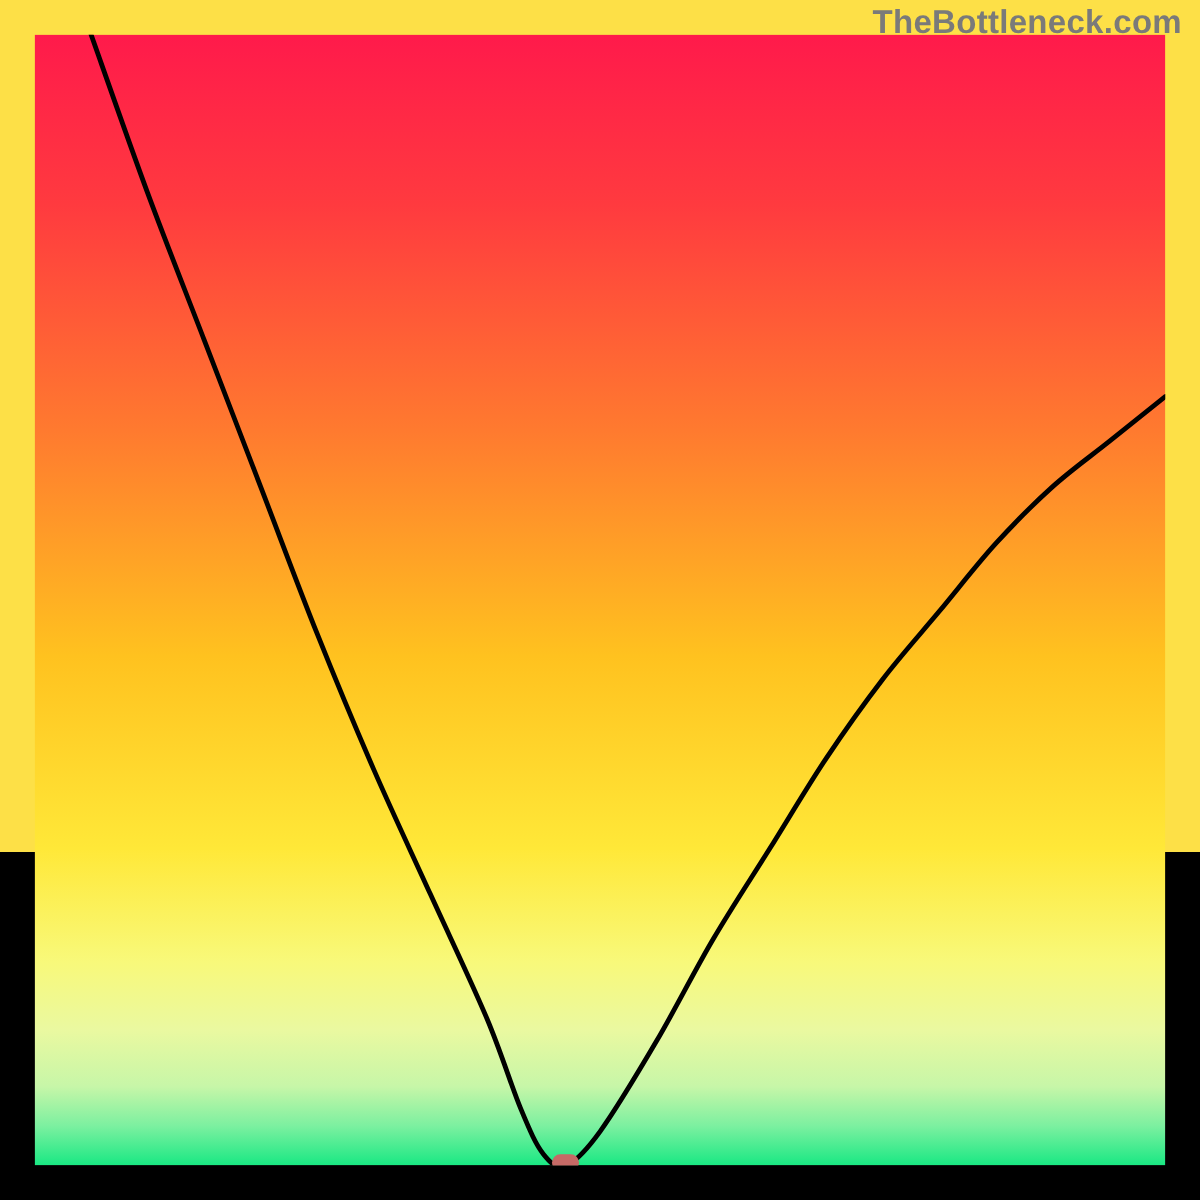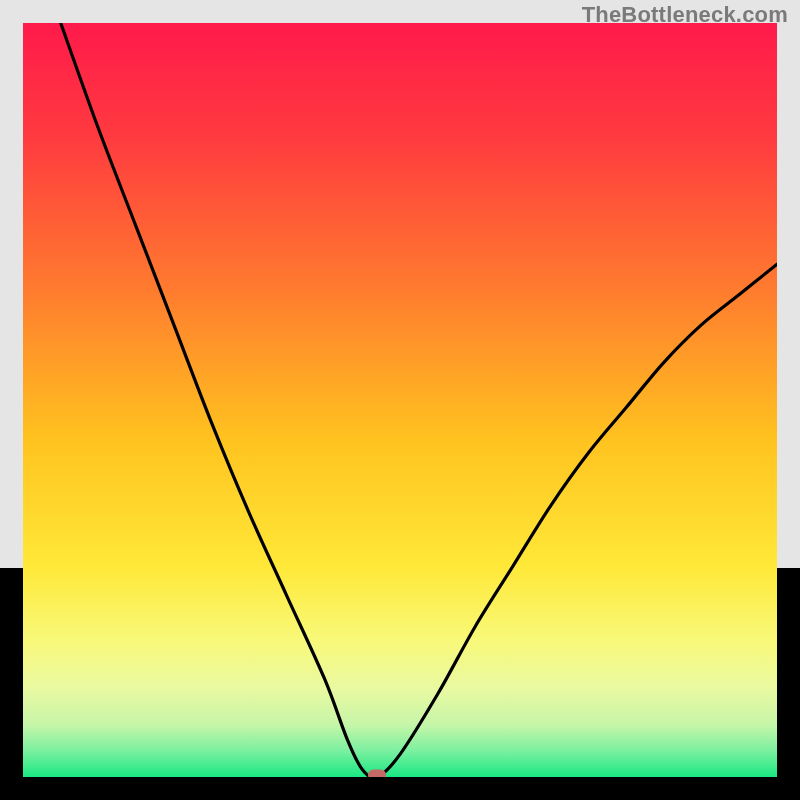--- a/index.html
+++ b/index.html
@@ -7,21 +7,21 @@
     padding: 0;
     width: 800px;
     height: 800px;
     background: #000;
     font-family: Arial, Helvetica, sans-serif;
   }
   .frame {
     position: relative;
     width: 800px;
     height: 568px;
-    background: #e5e5e5;
+    background: #fde047;
   }
   .watermark {
     position: absolute;
     top: 2px;
     right: 12px;
     color: #7a7a7a;
     font-size: 22px;
     font-weight: 600;
     letter-spacing: 0.2px;
     z-index: 5;

